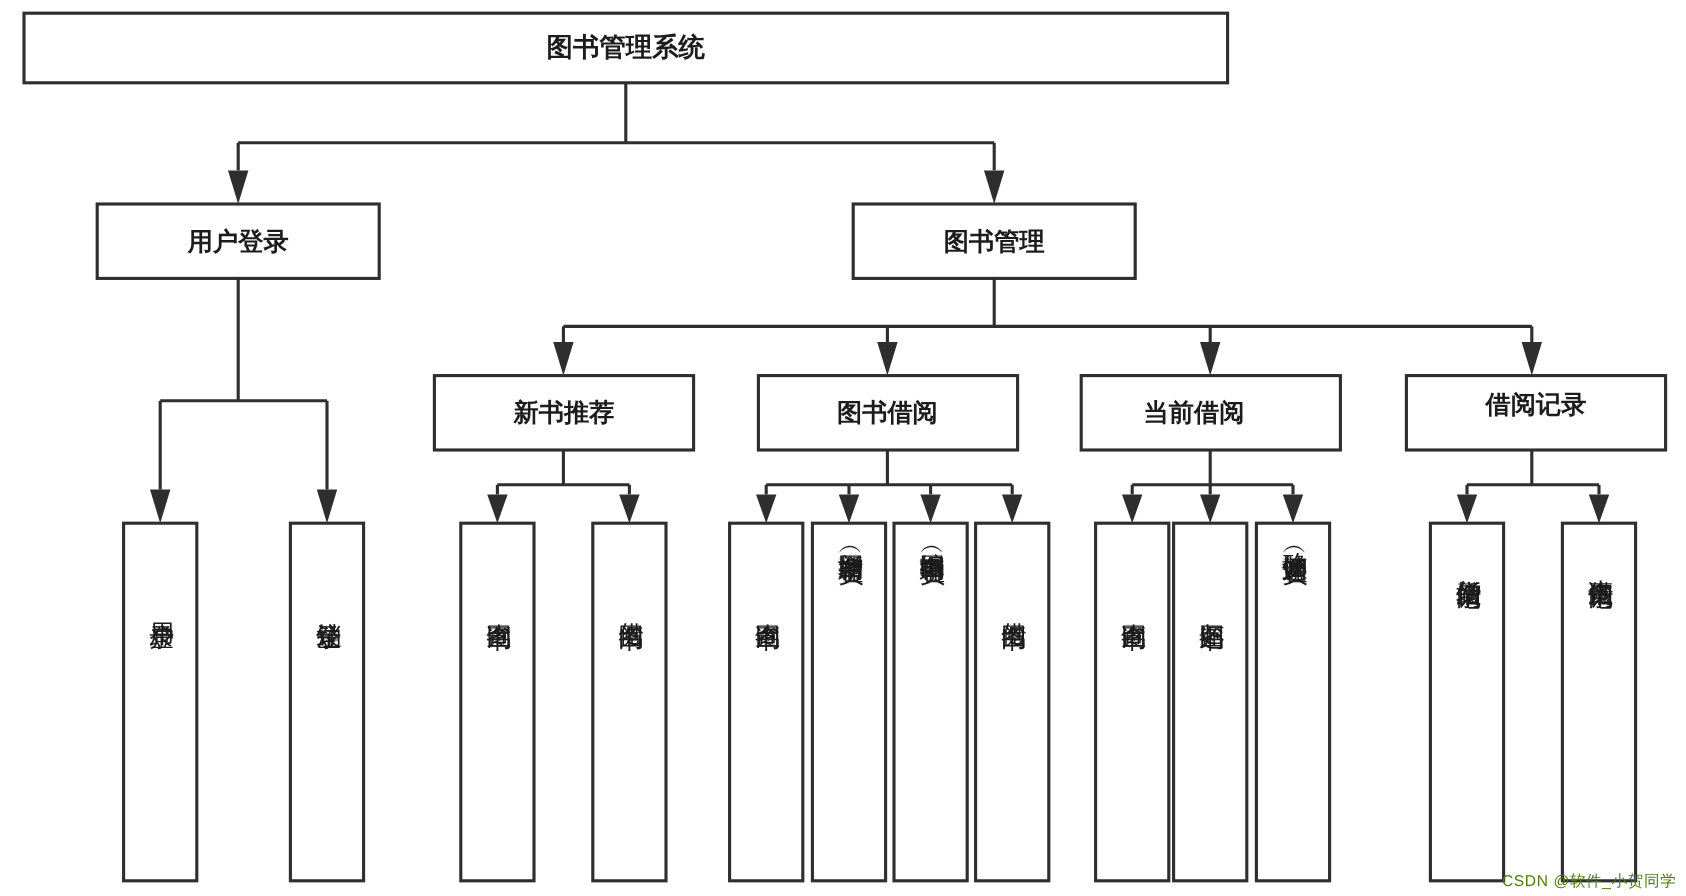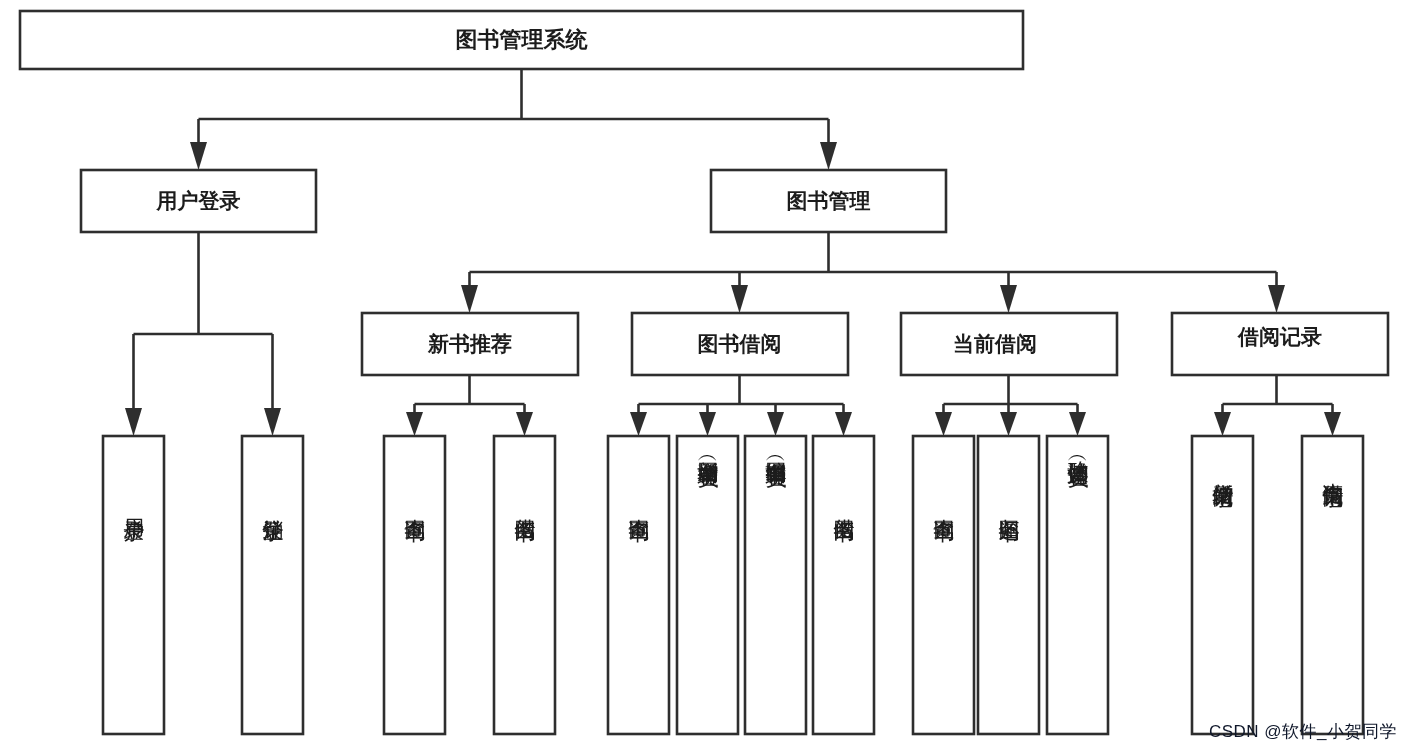--- a/index.html
+++ b/index.html
@@ -73,22 +73,22 @@
     font-weight: bold;
   }
   .root-label-text {
     font-size: 22px;
   }
   #watermark {
     position: absolute;
     right: 8px;
     bottom: 4px;
     font-family: "Liberation Sans", "DejaVu Sans", sans-serif;
-    font-size: 17px;
-    color: #0f172a;
+    font-size: 13px;
+    color: #4d7c0f;
     letter-spacing: 0.5px;
     white-space: nowrap;
     pointer-events: none;
   }
 </style>
 </head>
 <body>
 
 <div id="diagram-root">
 

